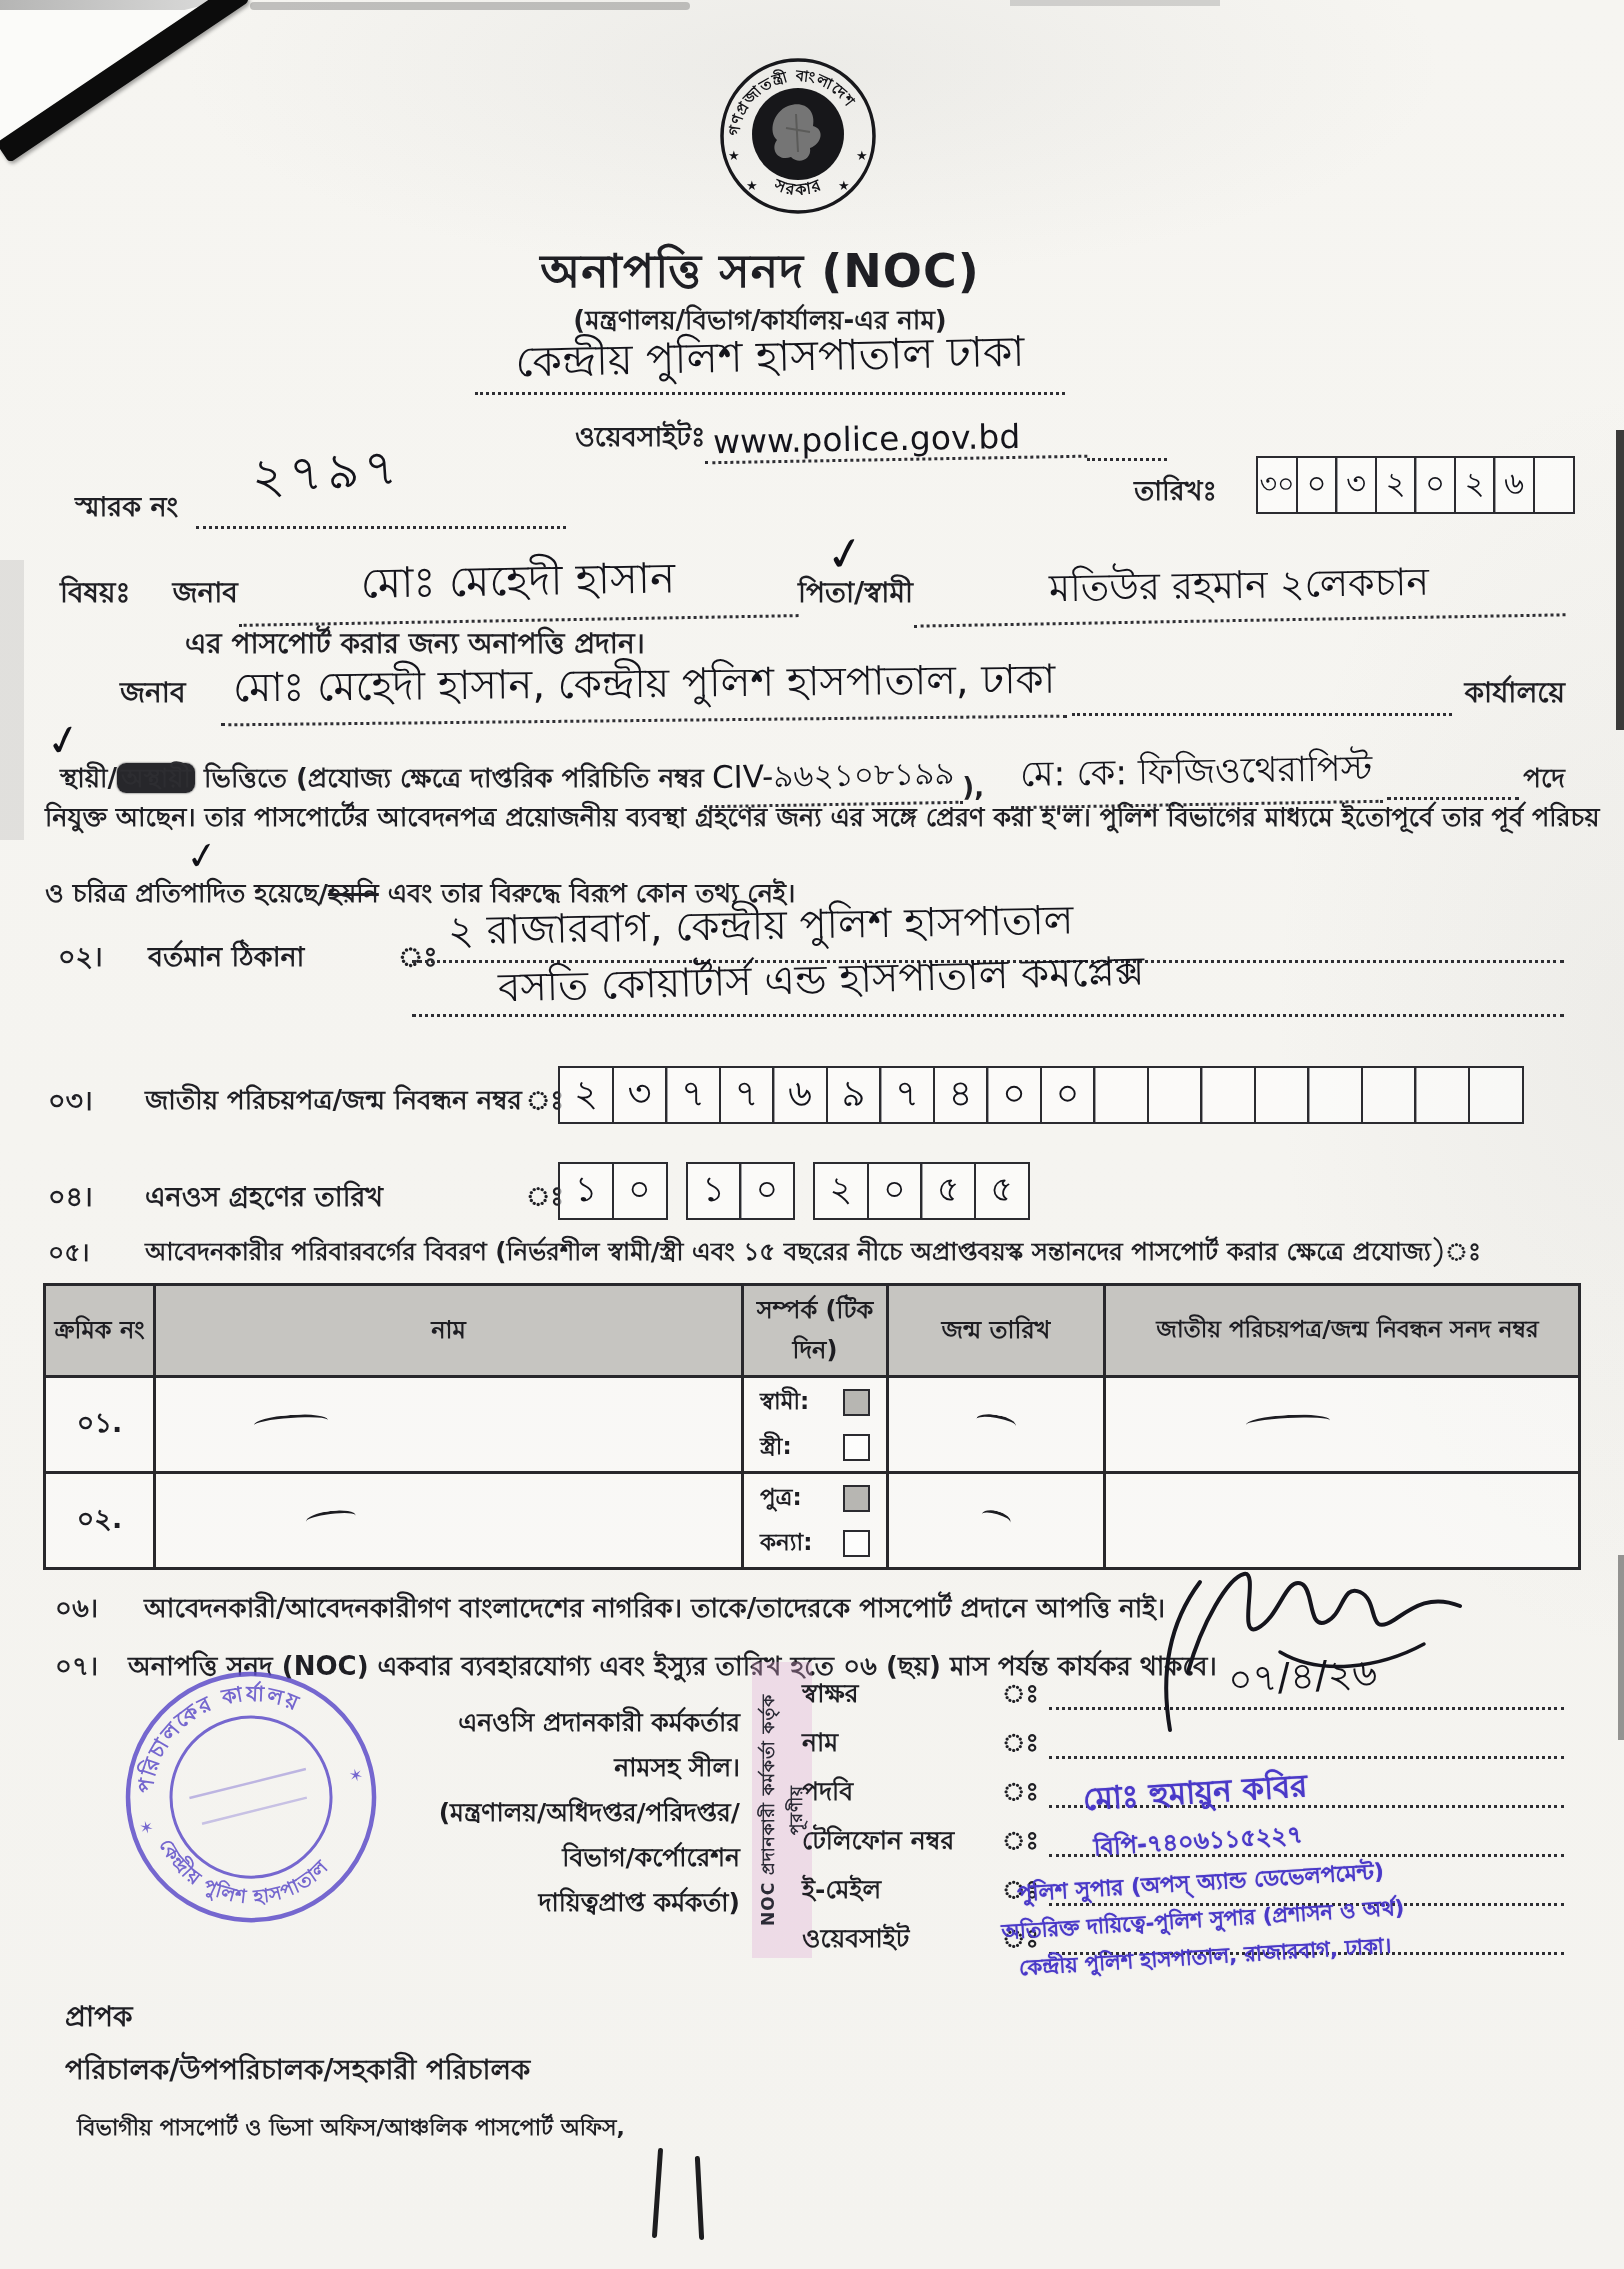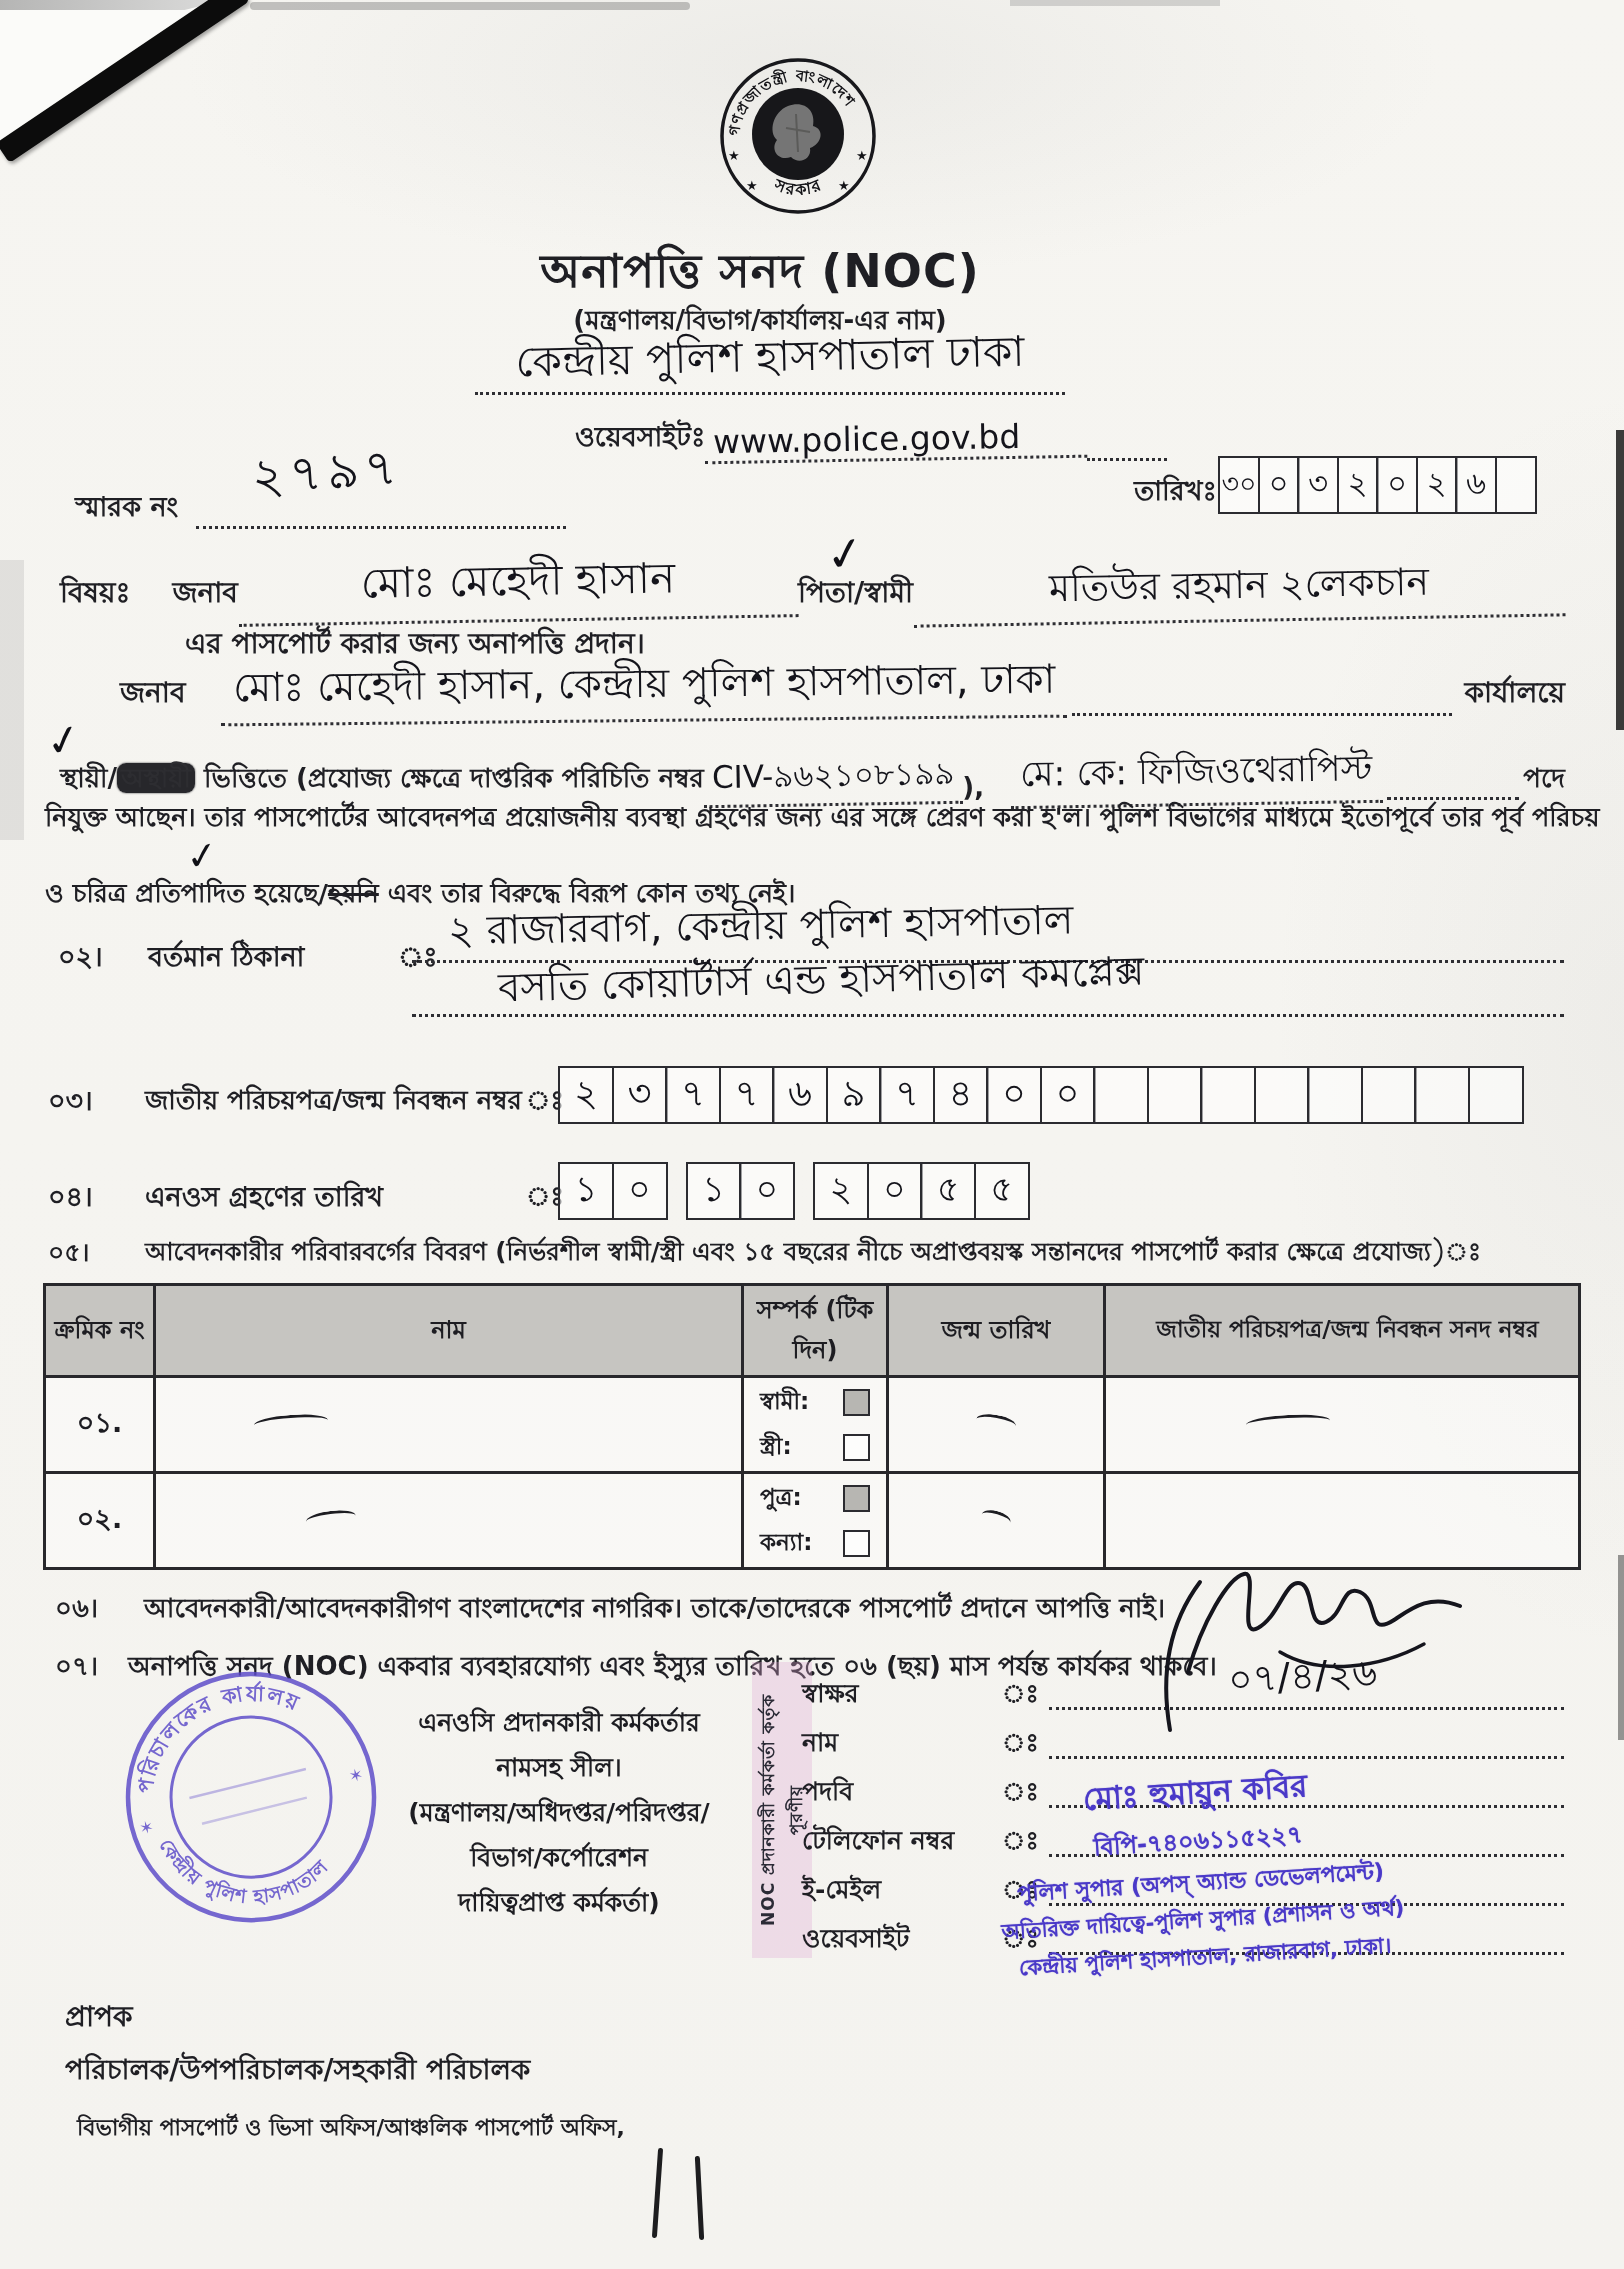--- a/index.html
+++ b/index.html
@@ -80,21 +80,21 @@
     <span class="printed" style="font-size:27px;">ওয়েবসাইটঃ</span>
     <span class="hand hdot" style="font-size:33px;min-width:360px;padding:0 14px 0 8px;transform:rotate(-1deg);">www.police.gov.bd</span>
     <span class="hdot" style="width:80px;height:30px;"></span>
   </div>
 
   <div class="abs printed" style="left:75px;top:486px;font-size:27px;">স্মারক নং</div>
   <div class="abs hand tilt" style="left:252px;top:434px;font-size:50px;letter-spacing:5px;transform:rotate(-4deg);">২৭৯৭</div>
   <div class="abs dot" style="left:196px;top:526px;width:370px;"></div>
 
   <div class="abs printed" style="left:1134px;top:470px;font-size:27px;">তারিখঃ</div>
-  <div class="abs boxrow" style="left:1218px;top:456px;align-items:center;">
+  <div class="abs boxrow" style="left:1256px;top:456px;align-items:center;">
     <span class="dbox hand" style="width:42px;height:58px;font-size:27px;">৩০</span>
     <span class="dbox hand" style="width:42px;height:58px;font-size:31px;">০</span>
     <span class="dbox hand" style="width:42px;height:58px;font-size:31px;">৩</span>
     <span class="dbox hand" style="width:42px;height:58px;font-size:31px;">২</span>
     <span class="dbox hand" style="width:42px;height:58px;font-size:31px;">০</span>
     <span class="dbox hand" style="width:42px;height:58px;font-size:31px;">২</span>
     <span class="dbox hand" style="width:42px;height:58px;font-size:31px;">৬</span>
     <span class="dbox hand" style="width:42px;height:58px;font-size:31px;"></span>
   </div>
 
@@ -256,21 +256,21 @@
     <path id="stBot" d="M 38,156 A 102,102 0 0 0 242,156" fill="none"></path>
     <text font-size="19" font-weight="bold" fill="#5a49c8" letter-spacing="1">
       <textPath href="#stBot" startOffset="6%">কেন্দ্রীয় পুলিশ হাসপাতাল</textPath>
     </text>
     <text x="24" y="162" font-size="17" fill="#5a49c8">✶</text>
     <text x="240" y="162" font-size="17" fill="#5a49c8">✶</text>
     <line x1="80" y1="138" x2="200" y2="138" stroke="#7a6ad0" stroke-width="2.5" opacity="0.55"></line>
     <line x1="86" y1="166" x2="194" y2="166" stroke="#7a6ad0" stroke-width="2.5" opacity="0.45"></line>
   </svg>
 
-  <div class="abs" style="left:378px;top:1700px;width:362px;text-align:center;z-index:2;">
+  <div class="abs" style="left:378px;top:1700px;width:362px;text-align:right;z-index:2;">
     <div class="oline">এনওসি প্রদানকারী কর্মকর্তার</div>
     <div class="oline">নামসহ সীল।</div>
     <div class="oline">(মন্ত্রণালয়/অধিদপ্তর/পরিদপ্তর/</div>
     <div class="oline">বিভাগ/কর্পোরেশন</div>
     <div class="oline">দায়িত্বপ্রাপ্ত কর্মকর্তা)</div>
   </div>
 
   <div class="abs vnote" style="left:752px;top:1662px;height:288px;">NOC প্রদানকারী কর্মকর্তা কর্তৃক পূরণীয়</div>
 
   <div class="abs" style="left:802px;top:1668px;width:762px;z-index:1;">

